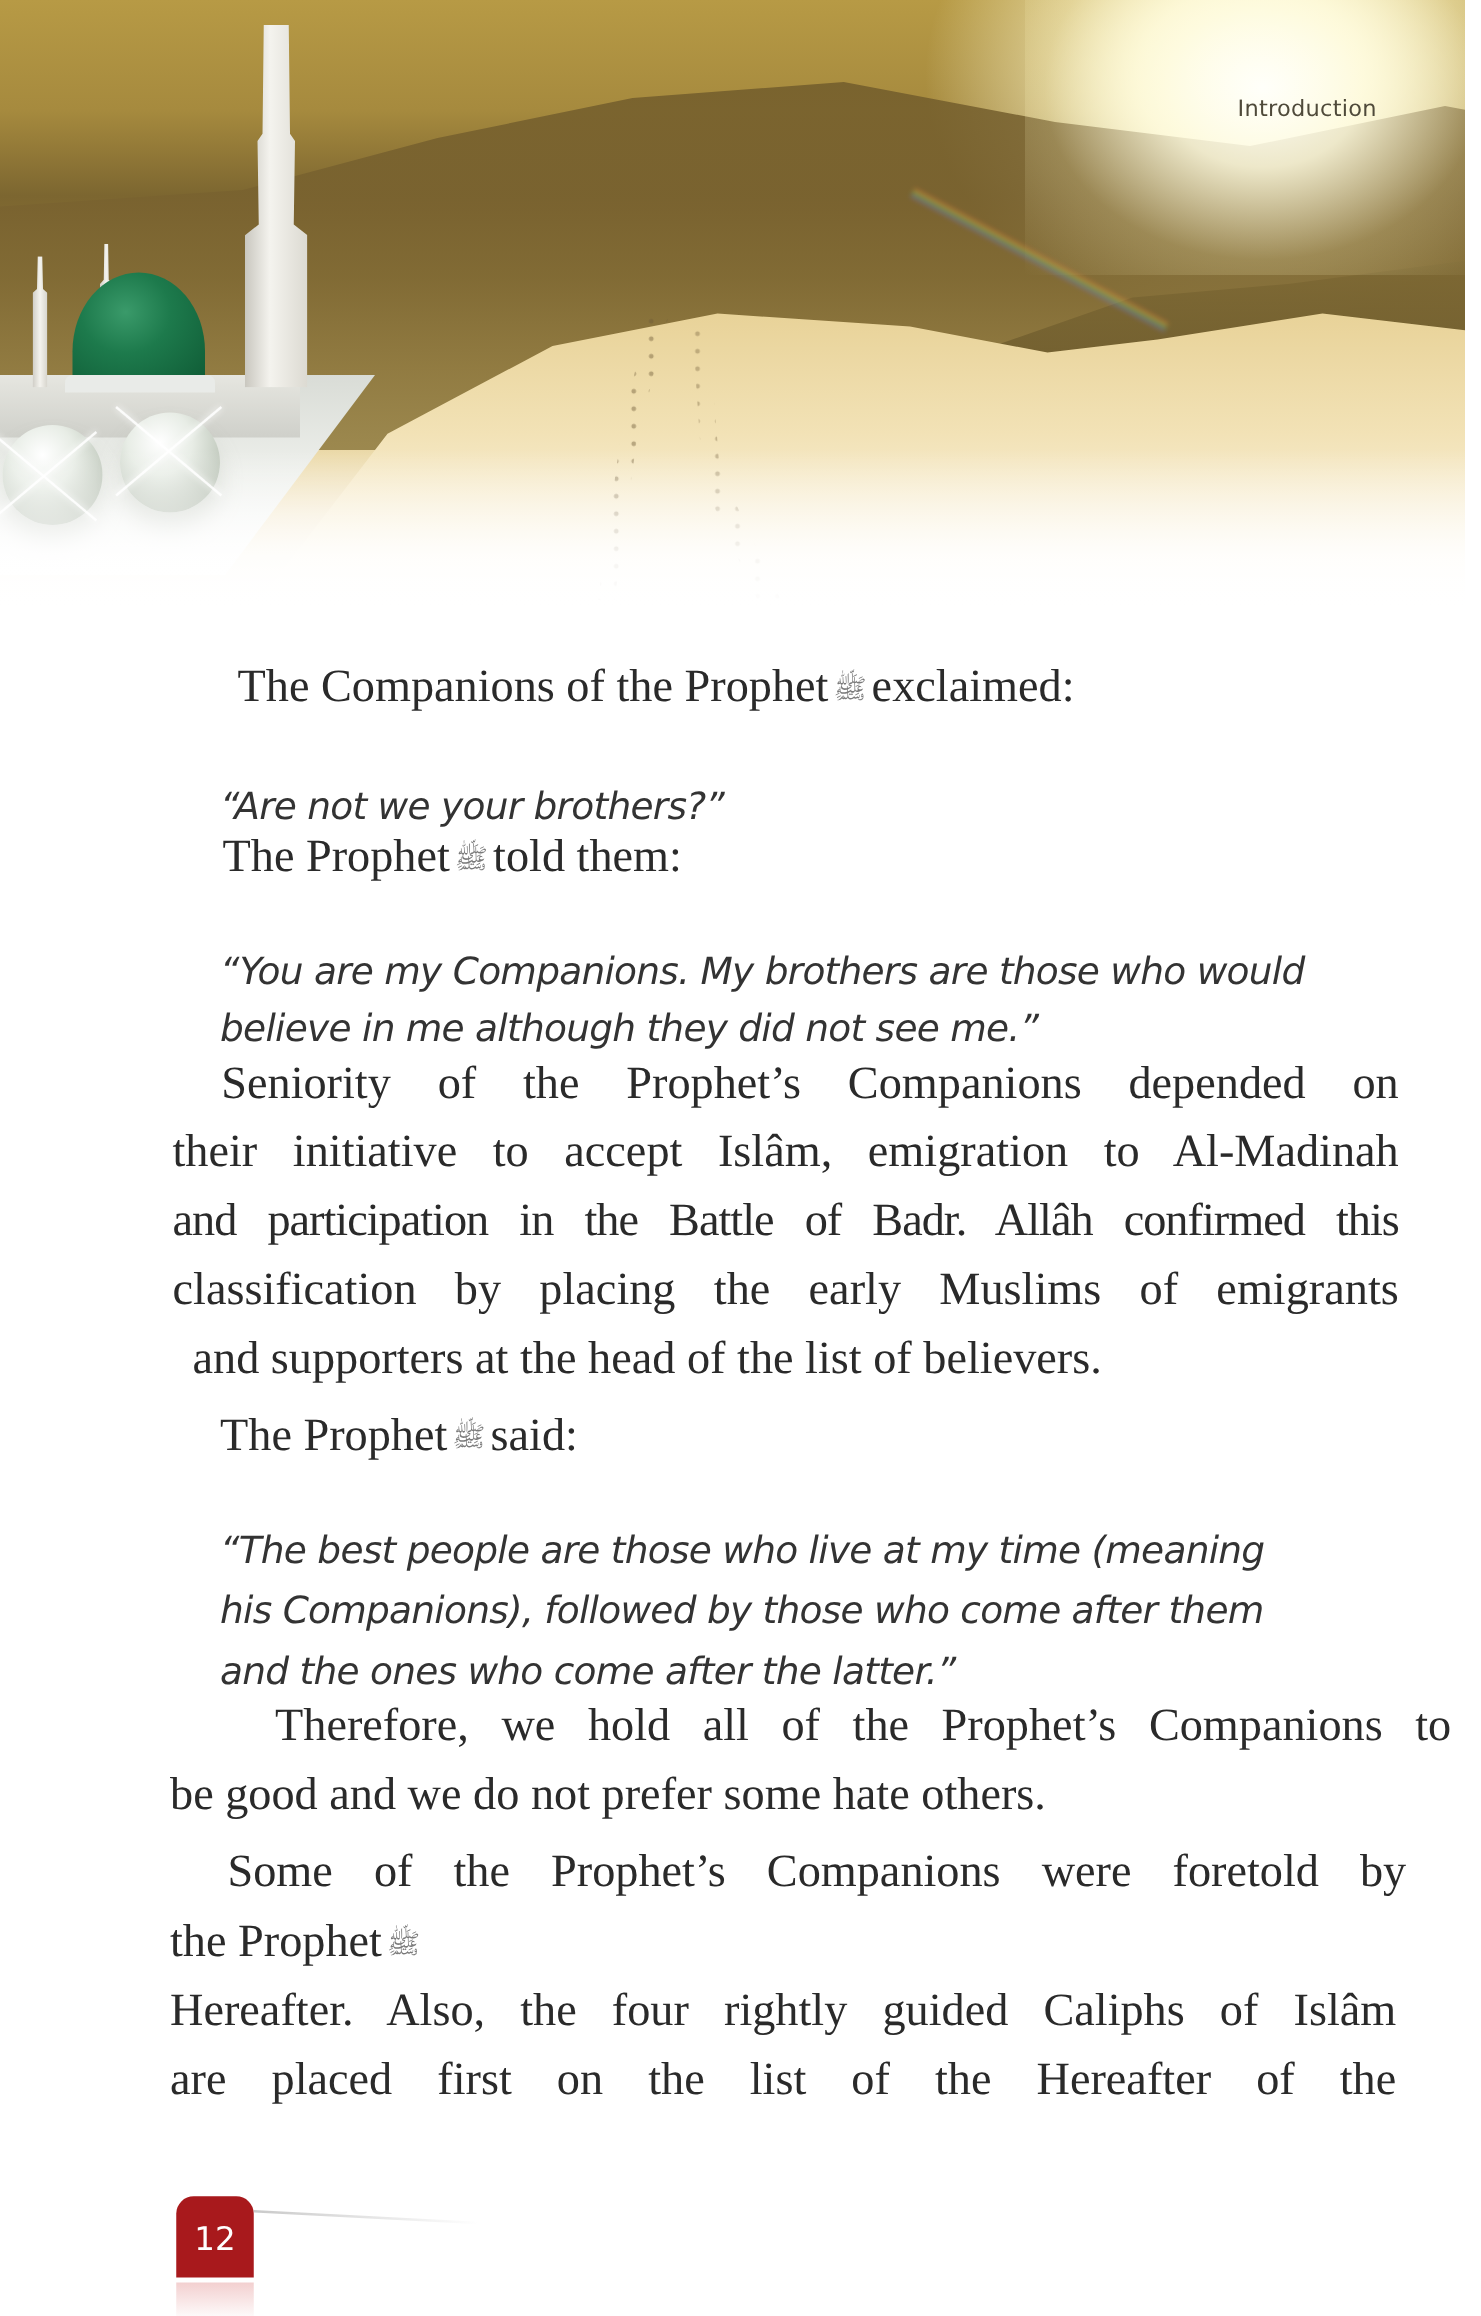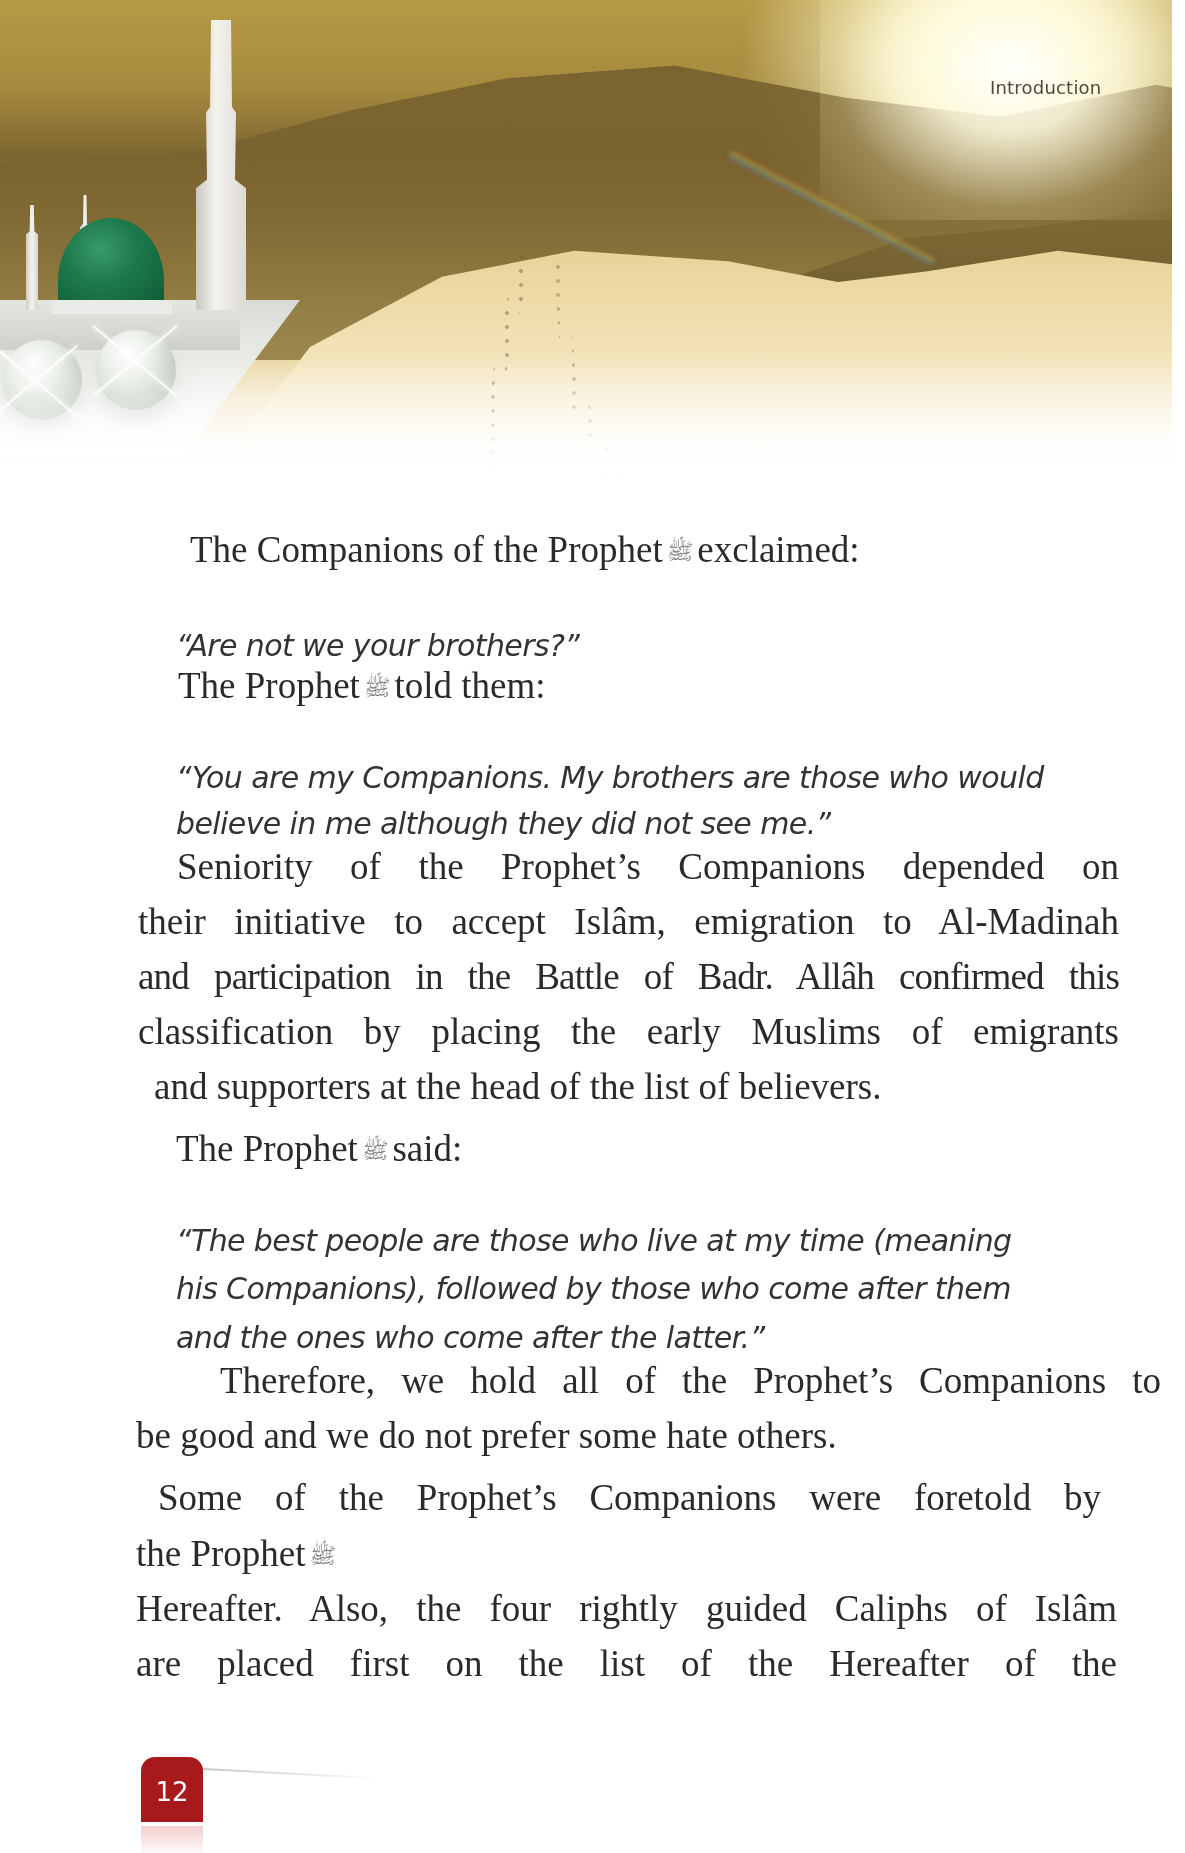--- a/index.html
+++ b/index.html
@@ -195,21 +195,21 @@
     <span>The Prophet</span><span class="pbuh">ﷺ</span><span>said:</span>
   </div>
 
   <div class="quote" style="left:176px;top:1192px;">“The best people are those who live at my time (meaning</div>
   <div class="quote" style="left:176px;top:1240px;">his Companions), followed by those who come after them</div>
   <div class="quote" style="left:176px;top:1289px;">and the ones who come after the latter.”</div>
 
   <div class="line just" style="left:176px;top:1362px;width:941px;margin-left:44px;">Therefore, we hold all of the Prophet’s Companions to</div>
   <div class="line" style="left:136px;top:1417px;">be good and we do not prefer some hate others.</div>
 
-  <div class="line just" style="left:158px;top:1479px;width:943px;">Some of the Prophet’s Companions were foretold by</div>
+  <div class="line just" style="left:182px;top:1479px;width:943px;">Some of the Prophet’s Companions were foretold by</div>
   <div class="line" style="left:136px;top:1535px;width:981px;display:flex;justify-content:space-between;">
     <span><span>the Prophet</span><span class="pbuh">ﷺ</span></span>
   </div>
   <div class="line just" style="left:136px;top:1590px;width:981px;">Hereafter. Also, the four rightly guided Caliphs of Islâm</div>
   <div class="line just" style="left:136px;top:1645px;width:981px;">are placed first on the list of the Hereafter of the</div>
 </div>
 
 <div class="page-rule"></div>
 <div class="page-tab">12</div>
 <div class="page-tab-reflect"></div>

